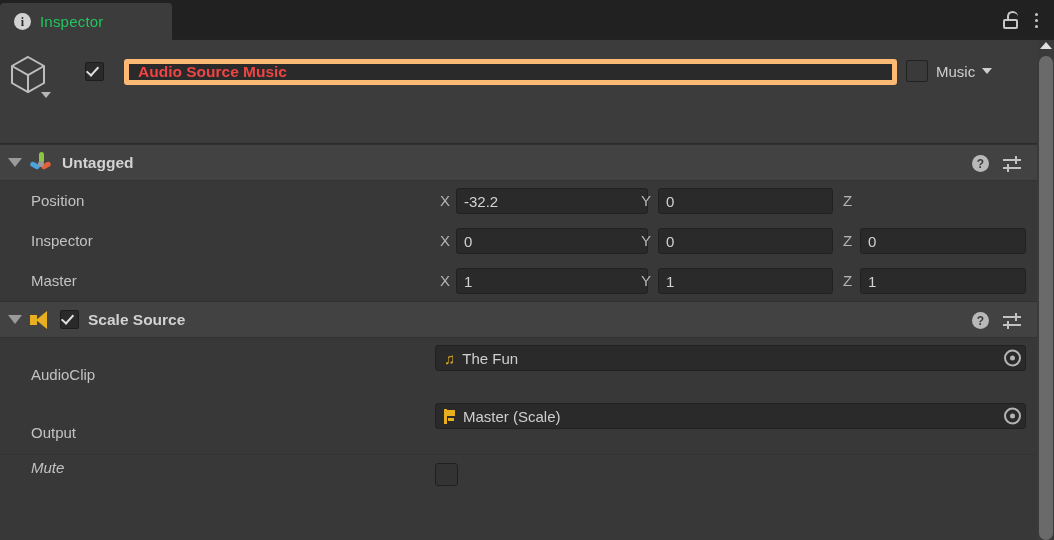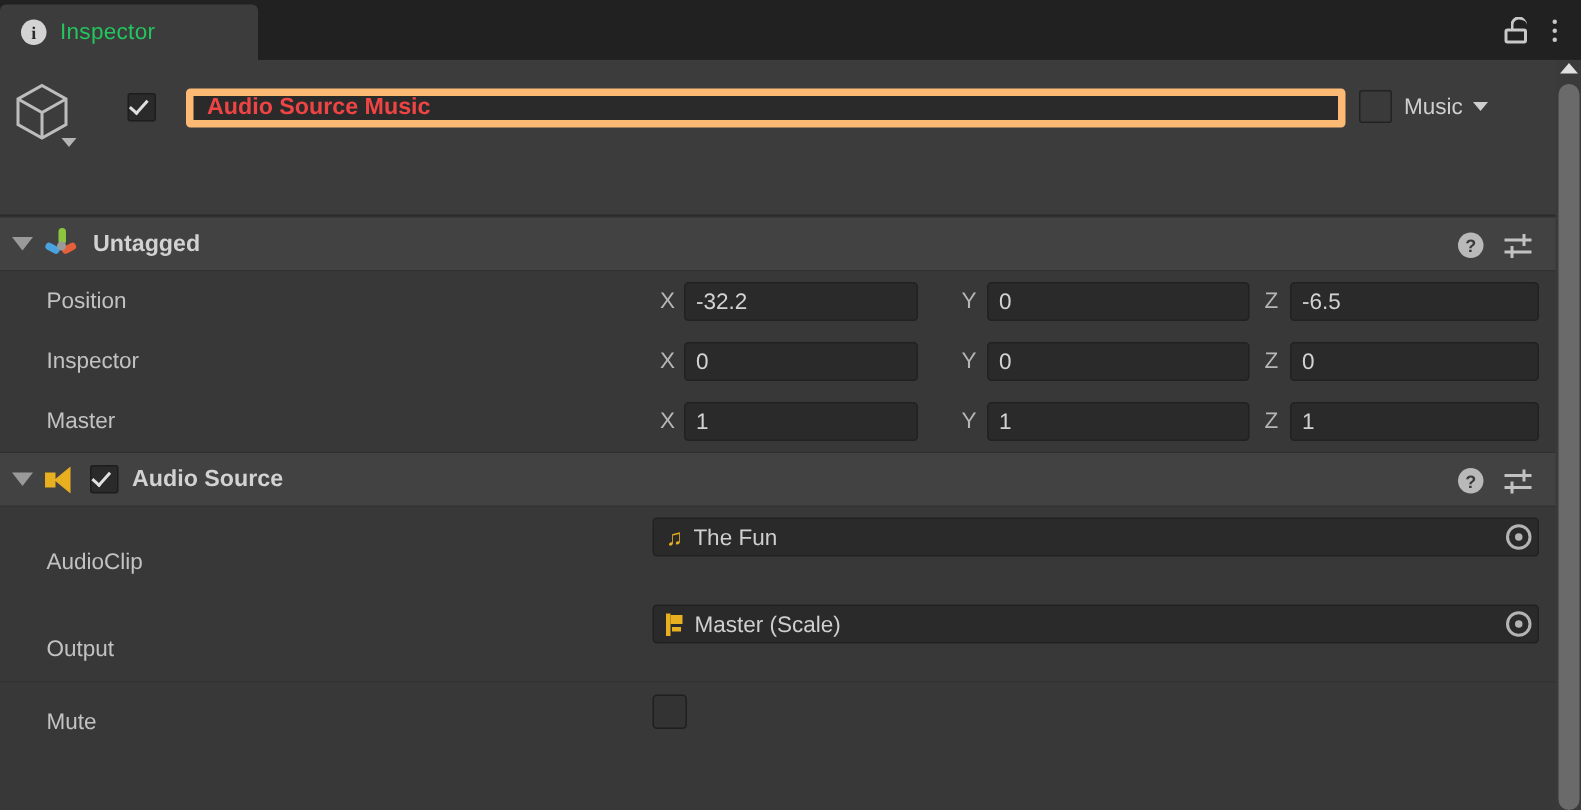--- a/index.html
+++ b/index.html
@@ -185,21 +185,21 @@
   
   .vec-row { position: relative; height: 40px; }
   .row-label { position: absolute; left: 31px; top: 11px; font-size: 15px; color: #c2c2c2; }
   .axis { position: absolute; top: 11px; font-size: 15px; color: #b6b6b6; }
   .num-field {
     position: absolute; top: 7px; height: 26px;
     background: #2a2a2a; border: 1px solid #212121; border-radius: 3px;
     display: flex; align-items: center; padding-left: 7px;
     color: #d2d2d2; font-size: 15px;
   }
-  .ax-x { left: 440px; } .fx { left: 456px; width: 156px; }
+  .ax-x { left: 440px; } .fx { left: 456px; width: 192px; }
   .ax-y { left: 641px; } .fy { left: 658px; width: 175px; }
   .ax-z { left: 843px; } .fz { left: 860px; width: 166px; }
 
   
   .obj-row { position: relative; height: 58px; }
   .obj-row .row-label { top: 28px; }
   .obj-field {
     position: absolute; left: 435px; top: 7px;
     width: 591px; height: 26px;
     background: #2a2a2a; border: 1px solid #212121; border-radius: 3px;
@@ -214,21 +214,21 @@
   }
   .picker i { width: 5px; height: 5px; border-radius: 50%; background: #b4b4b4; display: block; }
   .note-icon { color: #e8b021; font-size: 15px; line-height: 1; }
   .mixer-icon { position: relative; width: 12px; height: 15px; }
   .mixer-icon i { position: absolute; background: #e8b021; display: block; }
   .mixer-icon .pole { left: 0; top: 0; width: 3px; height: 15px; }
   .mixer-icon .flag { left: 3px; top: 1px; width: 8px; height: 6px; }
   .mixer-icon .dot { left: 4px; top: 9px; width: 6px; height: 3px; }
 
   .mute-row { position: relative; height: 45px; border-top: 1px solid #333333; }
-  .mute-row .row-label { top: 18px; }
+  .mute-row .row-label { top: 4px; font-style: italic; }
   .mute-check {
     position: absolute; left: 435px; top: 8px;
     width: 23px; height: 23px;
     background: #333333; border: 1px solid #1f1f1f; border-radius: 3px;
   }
 
   
   .scrollbar {
     position: absolute; right: 0; top: 40px;
     width: 17px; height: 500px;
@@ -328,21 +328,20 @@
     </span>
   </div>
 
   <div class="vec-row">
     <span class="row-label">Position</span>
     <span class="axis ax-x">X</span>
     <span class="num-field fx">-32.2</span>
     <span class="axis ax-y">Y</span>
     <span class="num-field fy">0</span>
     <span class="axis ax-z">Z</span>
-    <span class="num-field fz">-6.5</span>
   </div>
 
   <div class="vec-row">
     <span class="row-label">Inspector</span>
     <span class="axis ax-x">X</span>
     <span class="num-field fx">0</span>
     <span class="axis ax-y">Y</span>
     <span class="num-field fy">0</span>
     <span class="axis ax-z">Z</span>
     <span class="num-field fz">0</span>
@@ -360,21 +359,21 @@
 
   <div class="comp-header">
     <span class="foldout"></span>
     <span class="speaker">
       <i class="box"></i>
         <i class="cone"></i>
     </span>
     <span class="comp-check">
       <span class="tick"></span>
     </span>
-    <span class="comp-title">Audio Source</span>
+    <span class="comp-title">Scale Source</span>
     <span class="comp-tools">
       <span class="help-icon">?</span>
       <span class="preset-icon">
         <i class="h1"></i>
           <i class="v1"></i>
           <i class="h2"></i>
           <i class="v2"></i>
       </span>
       <span class="kebab">
         <i></i>

